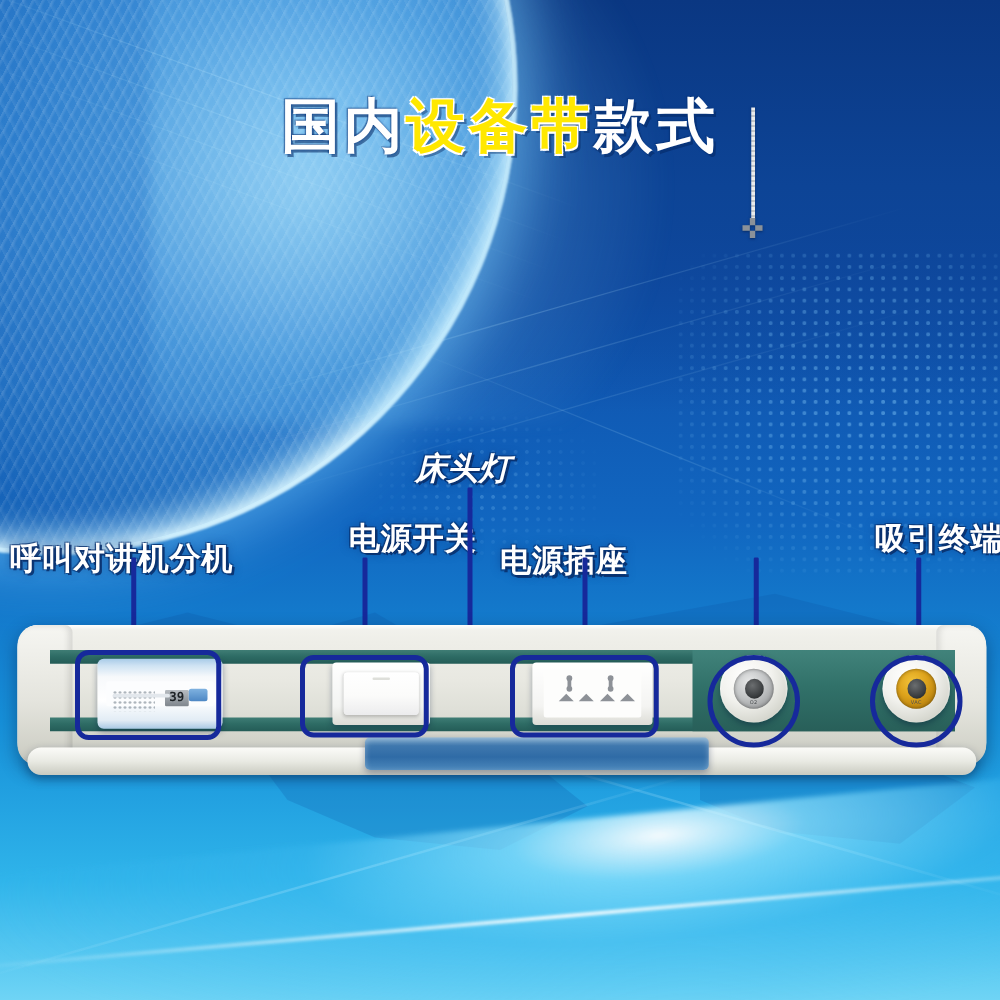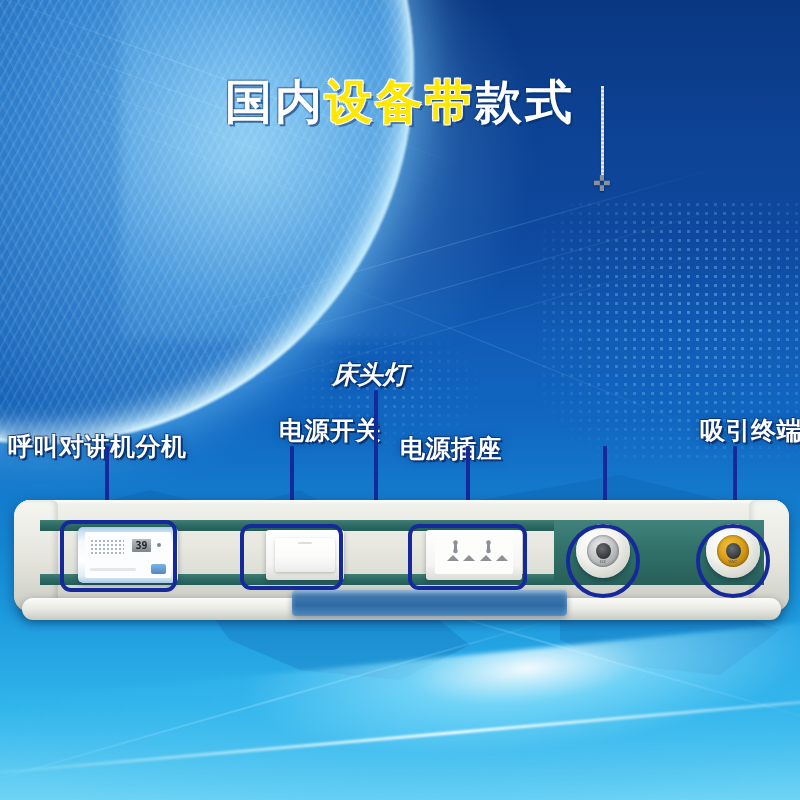--- a/index.html
+++ b/index.html
@@ -157,21 +157,21 @@
     position:absolute;left:278px;top:90px;width:275px;height:26px;border-radius:4px;
     background:linear-gradient(180deg,#6d9ec6 0%,#3f78ae 25%,#2f6ba6 60%,#4b87bb 100%);
     box-shadow:inset 0 2px 5px rgba(255,255,255,.35), 0 2px 6px rgba(0,20,60,.35);
   }
 
   
   .intercom{
     position:absolute;left:64px;top:27px;width:100px;height:56px;border-radius:5px;
     background:linear-gradient(180deg,#a8cbe8 0%,#cfe3f3 10%,#f7f9fb 26%,#ffffff 60%,#e2ecf5 88%,#a9c9e4 100%);
     box-shadow:0 2px 5px rgba(0,25,60,.35);
-    padding:5px 7px;
+    padding:18px 7px;
   }
   .ic-inner{position:relative;width:100%;height:100%;background:#fcfdfe;border-radius:2px;}
   .ic-grille{
     position:absolute;left:5px;top:7px;width:34px;height:17px;opacity:.55;
     background-image:radial-gradient(circle, #6d7a86 .9px, rgba(0,0,0,0) 1.2px);
     background-size:4px 4px;
   }
   .ic-display{
     position:absolute;left:47px;top:7px;width:19px;height:13px;border-radius:1px;
     background:linear-gradient(180deg,#b7bcc1,#7f868d);

